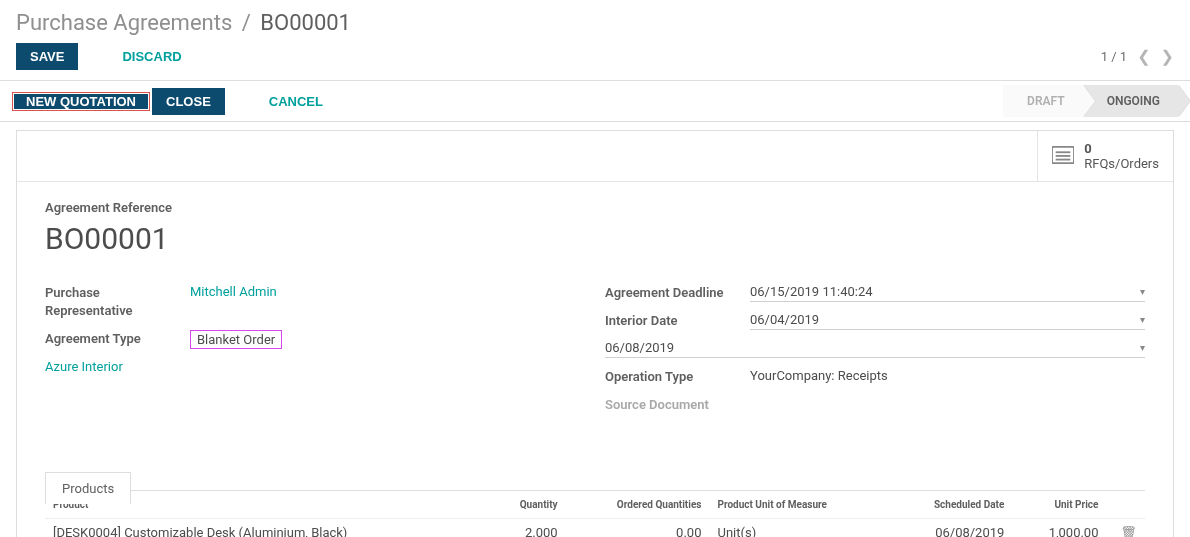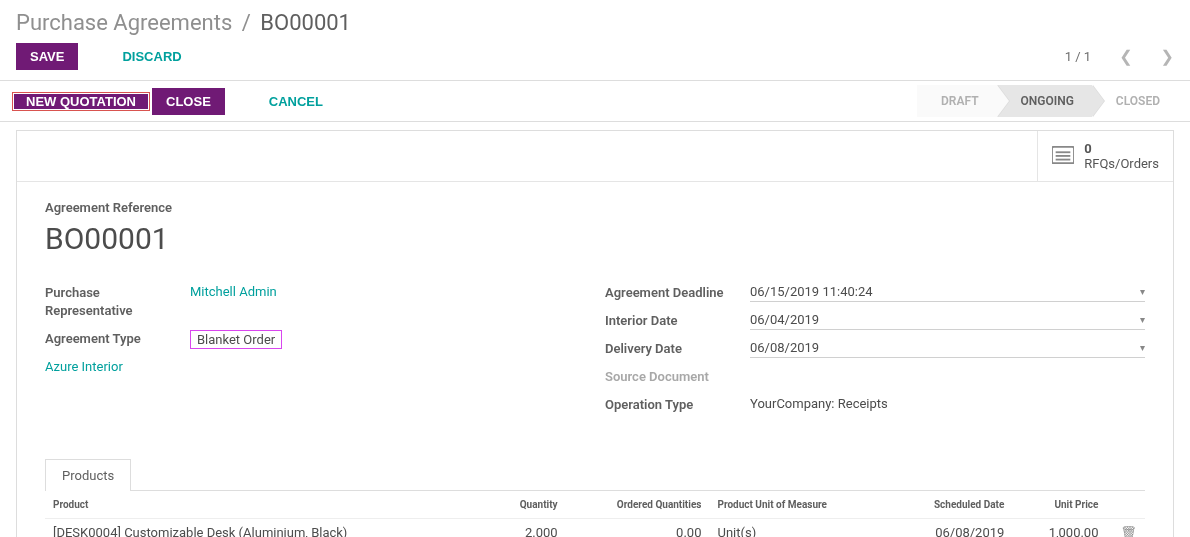--- a/index.html
+++ b/index.html
@@ -3,23 +3,23 @@
 <meta charset="utf-8">
 <style>
   * { box-sizing: border-box; margin: 0; padding: 0; }
   body { font-family: -apple-system, BlinkMacSystemFont, "Segoe UI", Roboto, "Helvetica Neue", sans-serif; font-size: 13px; color: #4c4c4c; background: #fff; }
   .breadcrumb { padding: 10px 16px 6px; font-size: 22px; color: #666; }
   .breadcrumb .parent { color: #8f8f8f; }
   .breadcrumb .sep { color: #8f8f8f; margin: 0 4px; }
   .breadcrumb .current { color: #5f5f5f; }
   .top-actions { display:flex; align-items:center; padding: 2px 16px 10px; }
   .btn { display:inline-flex; align-items:center; justify-content:center; border:none; cursor:pointer; font-weight:600; font-size:13px; padding: 6px 14px; background:transparent; }
-  .btn-primary { background:#701a75; color:#fff; }
+  .btn-primary { background:#0c4a6e; color:#fff; }
   .btn-link { color:#00a09d;padding-left:44px; }
-  .pager { margin-left:auto; display:flex; align-items:center; gap:28px; color:#6f6f6f; }
+  .pager { margin-left:auto; display:flex; align-items:center; gap:10px; color:#6f6f6f; }
   .pager .arrow { color:#b5b5b5; font-size:16px; cursor:pointer; }
   .action-bar { display:flex; align-items:center; padding: 0 12px 0 12px; border-top:1px solid #ddd; border-bottom:1px solid #ddd; height:42px; }
   .action-bar .left { display:flex; gap:0; align-items:center; }
   .highlight-box { border:1px solid #d9534f; padding:1px; }
   .status-chevrons { margin-left:auto; display:flex; align-items:flex-end; gap:0; font-size:12px; }
   .chev { height:32px; display:flex; align-items:center; padding: 0 18px 0 24px; position:relative; color:#b0b0b0; font-weight:600; }
   .chev::after { content:""; position:absolute; right:-12px; top:0; width:0; height:0; border-top:16px solid transparent; border-bottom:16px solid transparent; border-left:12px solid #fafafa; z-index:2; }
   .chev::before { content:""; position:absolute; right:-13px; top:0; width:0; height:0; border-top:16px solid transparent; border-bottom:16px solid transparent; border-left:12px solid #ddd; z-index:1; }
   .chev.draft { background:#fafafa; }
   .chev.ongoing { background:#e6e6e6; color:#5f5f5f; }
@@ -38,21 +38,21 @@
   .cols { display:flex; gap:20px; }
   .col { flex:1; }
   .field-row { display:flex; align-items:flex-start; margin-bottom:10px; }
   .field-row .lbl { width:145px; color:#5f5f5f; font-weight:600; line-height:18px; }
   .field-row .val { flex:1; color:#4c4c4c; }
   .field-row .val.link { color:#00a09d; }
   .field-row .val.boxed { border:1px solid #d946ef; padding: 1px 6px; display:inline-block; }
   .field-row .date-line { flex:1; display:flex; align-items:center; border-bottom:1px solid #d0d0d0; padding-bottom:2px; }
   .field-row .date-line .caret { color:#888; font-size:10px; }
   .tabs { margin-top: 34px; }
-  .tab { display:inline-block; border:1px solid #ddd; border-bottom:none; padding:8px 16px; color:#5f5f5f; background:#fff; position:relative; top:1px; }
+  .tab { display:inline-block; border:1px solid #ddd; border-bottom:none; padding:8px 16px; color:#5f5f5f; background:#fff; position:relative; top:14px; }
   .tab.active { font-weight:400; }
   .tab-border { border-top:1px solid #ddd; }
   table.lines { width:100%; border-collapse:collapse; }
   table.lines th { text-align:left; font-weight:700; color:#5f5f5f; padding:8px 8px; font-size:10px; }
   table.lines th.rn, table.lines td.rn { text-align:right; }
   table.lines td { padding:6px 8px; color:#4c4c4c; border-top:1px solid #eee; }
   table.lines td .trash { color:#888; cursor:pointer; margin-left:6px; }
 </style>
 </head>
 <body>
@@ -77,21 +77,20 @@
   <div class="left">
     <span class="highlight-box">
       <button class="btn btn-primary" style="padding:0 12px;">NEW QUOTATION</button>
     </span>
     <button class="btn btn-primary" style="margin-left:2px; padding:6px 14px;">CLOSE</button>
     <button class="btn btn-link">CANCEL</button>
   </div>
   <div class="status-chevrons">
     <div class="chev draft">DRAFT</div>
     <div class="chev ongoing">ONGOING</div>
-    <div class="chev closed">CLOSED</div>
   </div>
 </div>
 
 <div class="sheet-wrap">
   <div class="sheet">
     <div class="stat-row">
       <div class="stat-btn">
         <span class="icon">
           <svg viewBox="0 0 24 18">
               <rect x="0" y="0" width="24" height="18" rx="2" fill="none" stroke="#888" stroke-width="2"></rect>
@@ -135,33 +134,32 @@
             </div>
           </div>
           <div class="field-row">
             <div class="lbl">Interior Date</div>
             <div class="date-line">
               <span style="flex:1">06/04/2019</span>
               <span class="caret">▾</span>
             </div>
           </div>
           <div class="field-row">
-            <div class="lbl">Delivery Date</div>
             <div class="date-line">
               <span style="flex:1">06/08/2019</span>
               <span class="caret">▾</span>
             </div>
           </div>
           <div class="field-row">
+            <div class="lbl">Operation Type</div>
+            <div class="val">YourCompany: Receipts</div>
+          </div>
+          <div class="field-row">
             <div class="lbl" style="color:#a8a8a8;">Source Document</div>
             <div class="val"></div>
-          </div>
-          <div class="field-row">
-            <div class="lbl">Operation Type</div>
-            <div class="val">YourCompany: Receipts</div>
           </div>
         </div>
       </div>
 
       <div class="tabs">
         <div class="tab active">Products</div>
         <div class="tab-border"></div>
         <table class="lines">
           <thead>
             <tr>

